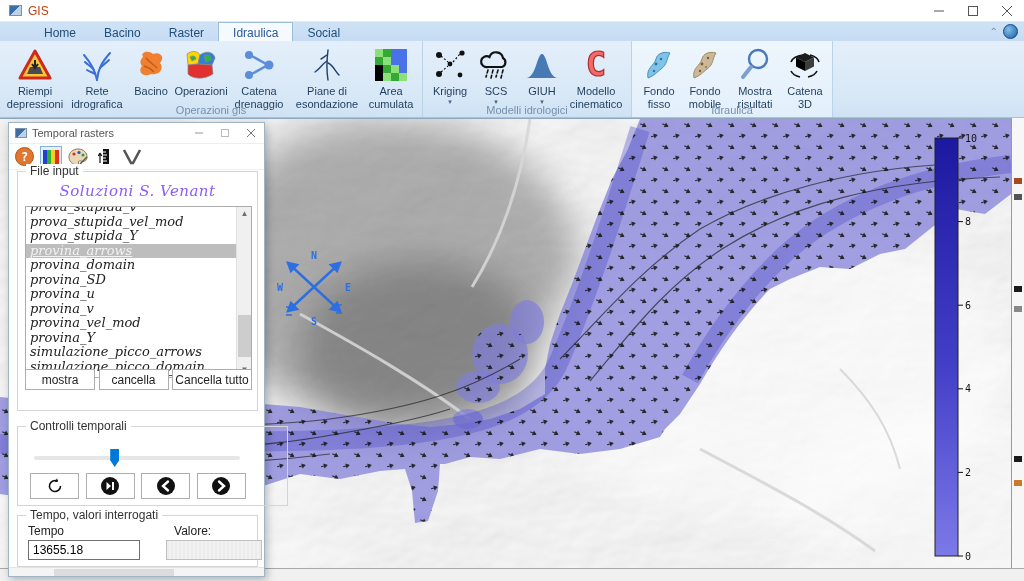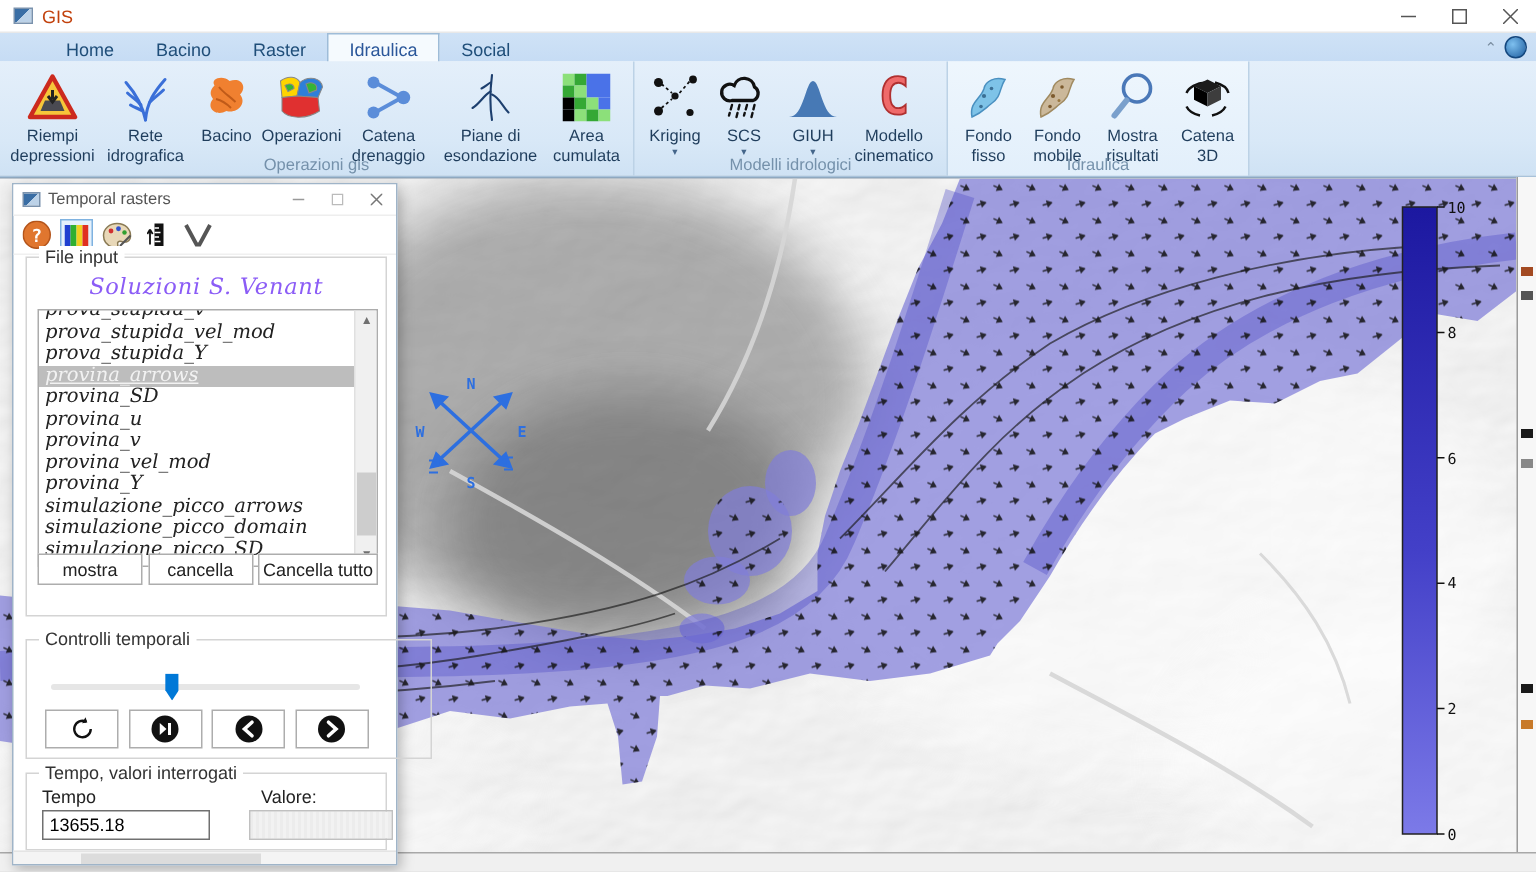--- a/index.html
+++ b/index.html
@@ -524,20 +524,21 @@
 
   <div class="groupbox gb-file">
     <div class="gb-label">File input</div>
     <div class="sv-header">Soluzioni S. Venant</div>
     <div class="filelist">
       <div class="filelist-inner">
         <div class="fitem">prova_stupida_v</div>
         <div class="fitem">prova_stupida_vel_mod</div>
         <div class="fitem">prova_stupida_Y</div>
         <div class="fitem selected">provina_arrows</div>
+        <div class="fitem">provina_domain</div>
         <div class="fitem">provina_SD</div>
         <div class="fitem">provina_u</div>
         <div class="fitem">provina_v</div>
         <div class="fitem">provina_vel_mod</div>
         <div class="fitem">provina_Y</div>
         <div class="fitem">simulazione_picco_arrows</div>
         <div class="fitem">simulazione_picco_domain</div>
         <div class="fitem">simulazione_picco_SD</div>
       </div>
       <div class="vscroll">

